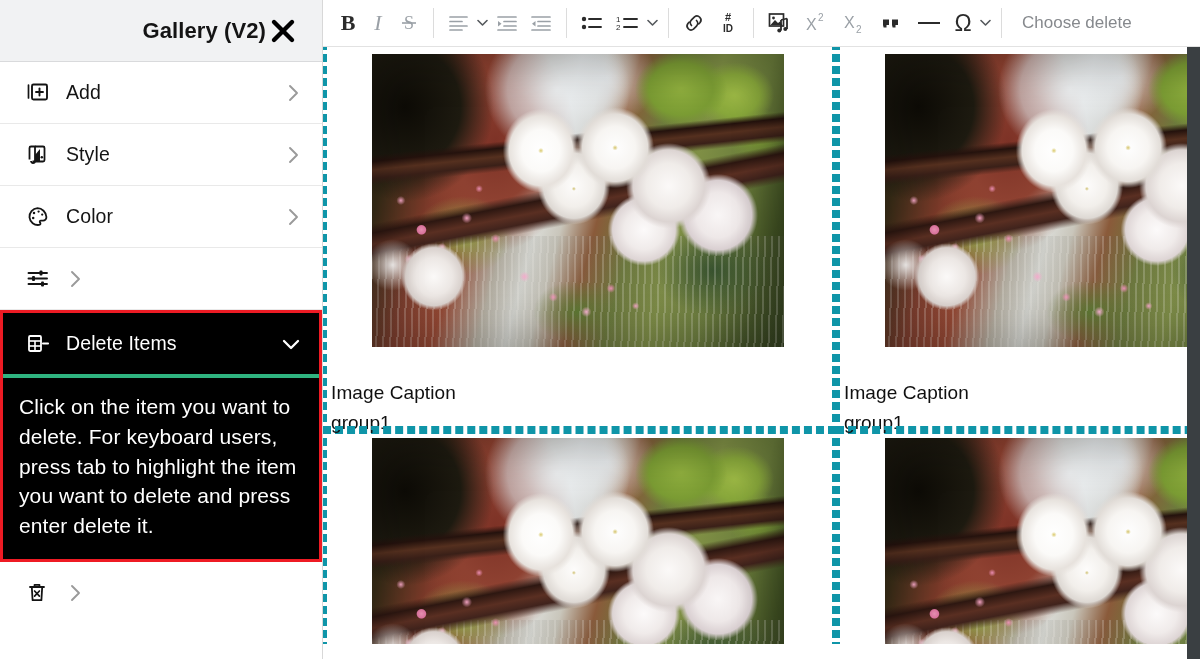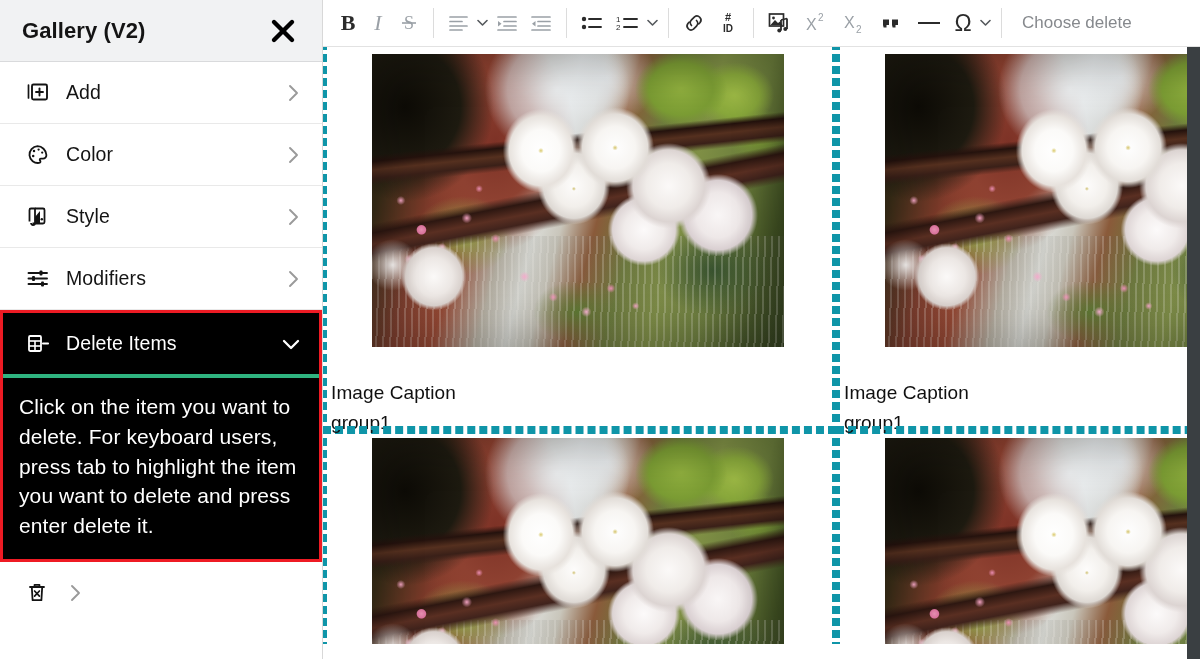--- a/index.html
+++ b/index.html
@@ -20,20 +20,21 @@
     border-right: 1px solid #d8d8d8;
     overflow: hidden;
     z-index: 40;
   }
   .sb-header {
     height: 62px;
     background: #f1f2f3;
     border-bottom: 1px solid #d9dadc;
     display: flex; align-items: center;
     padding: 0 22px 0 22px;
+    text-align: right;
   }
   .sb-title {
     font-size: 22px; font-weight: bold; color: #141414;
     letter-spacing: .1px; flex: 1;
   }
   .close-btn {
     width: 34px; height: 34px;
     display: flex; align-items: center; justify-content: center;
     cursor: pointer;
   }
@@ -486,66 +487,65 @@
         <span class="chev">
           <svg width="12" height="18" viewBox="0 0 12 18">
             <path d="M2 2 L9 9 L2 16" fill="none" stroke="#9a9a9a" stroke-width="1.9" stroke-linecap="round" stroke-linejoin="round"></path>
           </svg>
         </span>
       </div>
 
       <div class="sb-item">
         <span class="ico">
           <svg width="24" height="24" viewBox="0 0 24 24">
+            <path d="M3.5 16.5 L3.5 5 a1.5 1.5 0 0 1 1.5-1.5 L9 3.5 L9 18 a2 2 0 0 1-4 0" fill="none" stroke="#141414" stroke-width="1.8" stroke-linejoin="round"></path>
+            <path d="M9 3.5 L17 3.5 a1.5 1.5 0 0 1 1.5 1.5 L18.5 17 a1.5 1.5 0 0 1-1.5 1.5 L6.5 18.5" fill="none" stroke="#141414" stroke-width="1.8" stroke-linejoin="round"></path>
+            <path d="M9 12 L14 6 L14 18 L9 18 Z" fill="#141414"></path>
+            <circle cx="15.8" cy="14.2" r="1.25" fill="#141414"></circle>
+          </svg>
+        </span>
+        <span class="lbl">Style</span>
+        <span class="chev">
+          <svg width="12" height="18" viewBox="0 0 12 18">
+            <path d="M2 2 L9 9 L2 16" fill="none" stroke="#9a9a9a" stroke-width="1.9" stroke-linecap="round" stroke-linejoin="round"></path>
+          </svg>
+        </span>
+      </div>
+
+      <div class="sb-item">
+        <span class="ico">
+          <svg width="24" height="24" viewBox="0 0 24 24">
             <path d="M11.5 3.2 a8.4 8.4 0 1 0 1.6 16.7 c1.6-.3 1.6-1.5 1-2.2 c-.7-.9-.4-2.1.9-2.1 h2 a3.4 3.4 0 0 0 3.4-3.6 c-.3-4.9-4.4-8.8-8.9-8.8 Z" fill="none" stroke="#141414" stroke-width="1.8"></path>
             <circle cx="8" cy="8" r="1.25" fill="#141414"></circle>
             <circle cx="12.6" cy="6.6" r="1.15" fill="#141414"></circle>
             <circle cx="16.2" cy="9.6" r="1.15" fill="#141414"></circle>
             <circle cx="7.2" cy="13" r="1.25" fill="#141414"></circle>
           </svg>
         </span>
         <span class="lbl">Color</span>
-        <span class="chev">
-          <svg width="12" height="18" viewBox="0 0 12 18">
-            <path d="M2 2 L9 9 L2 16" fill="none" stroke="#9a9a9a" stroke-width="1.9" stroke-linecap="round" stroke-linejoin="round"></path>
-          </svg>
-        </span>
-      </div>
-
-      <div class="sb-item">
-        <span class="ico">
-          <svg width="24" height="24" viewBox="0 0 24 24">
-            <path d="M3.5 16.5 L3.5 5 a1.5 1.5 0 0 1 1.5-1.5 L9 3.5 L9 18 a2 2 0 0 1-4 0" fill="none" stroke="#141414" stroke-width="1.8" stroke-linejoin="round"></path>
-            <path d="M9 3.5 L17 3.5 a1.5 1.5 0 0 1 1.5 1.5 L18.5 17 a1.5 1.5 0 0 1-1.5 1.5 L6.5 18.5" fill="none" stroke="#141414" stroke-width="1.8" stroke-linejoin="round"></path>
-            <path d="M9 12 L14 6 L14 18 L9 18 Z" fill="#141414"></path>
-            <circle cx="15.8" cy="14.2" r="1.25" fill="#141414"></circle>
-          </svg>
-        </span>
-        <span class="lbl">Style</span>
         <span class="chev">
           <svg width="12" height="18" viewBox="0 0 12 18">
             <path d="M2 2 L9 9 L2 16" fill="none" stroke="#9a9a9a" stroke-width="1.9" stroke-linecap="round" stroke-linejoin="round"></path>
           </svg>
         </span>
       </div>
 
       <div class="sb-item">
         <span class="ico">
           <svg width="24" height="24" viewBox="0 0 24 24">
             <g stroke="#141414" stroke-width="1.9" stroke-linecap="round">
               <line x1="2.5" y1="6" x2="21" y2="6"></line>
               <line x1="2.5" y1="11.5" x2="21" y2="11.5"></line>
               <line x1="2.5" y1="17" x2="21" y2="17"></line>
             </g>
             <rect x="13.5" y="3.4" width="3" height="5.2" rx="1" fill="#141414"></rect>
             <rect x="6" y="8.9" width="3" height="5.2" rx="1" fill="#141414"></rect>
             <rect x="15" y="14.4" width="3" height="5.2" rx="1" fill="#141414"></rect>
           </svg>
         </span>
-        <span class="lbl">Modifiers</span>
         <span class="chev">
           <svg width="12" height="18" viewBox="0 0 12 18">
             <path d="M2 2 L9 9 L2 16" fill="none" stroke="#9a9a9a" stroke-width="1.9" stroke-linecap="round" stroke-linejoin="round"></path>
           </svg>
         </span>
       </div>
 
 
       <div class="sb-active-wrap">
         <div class="sb-item active">

